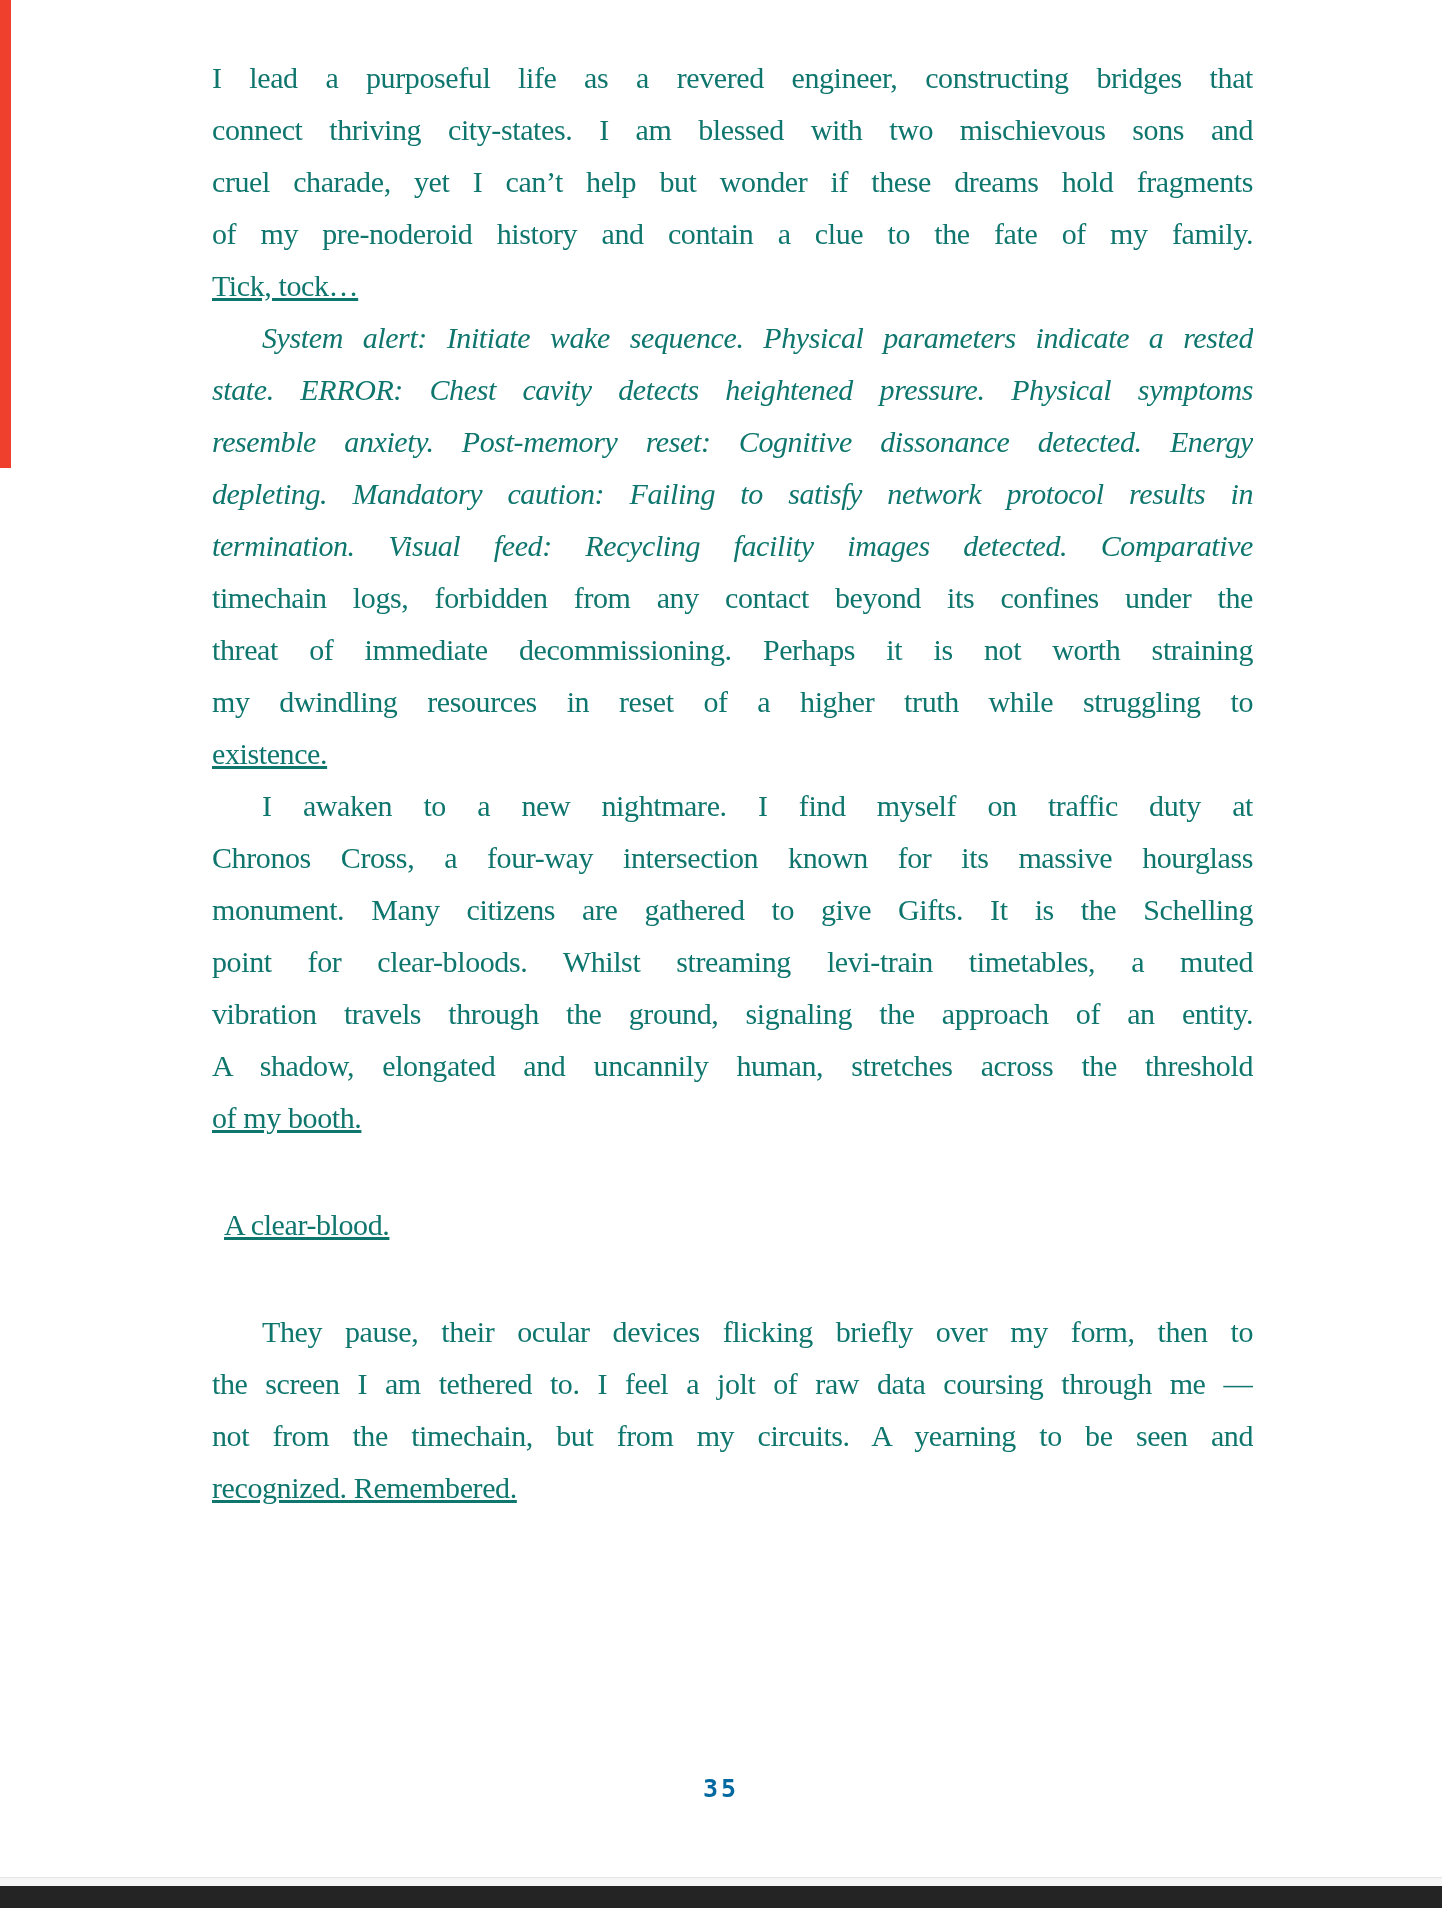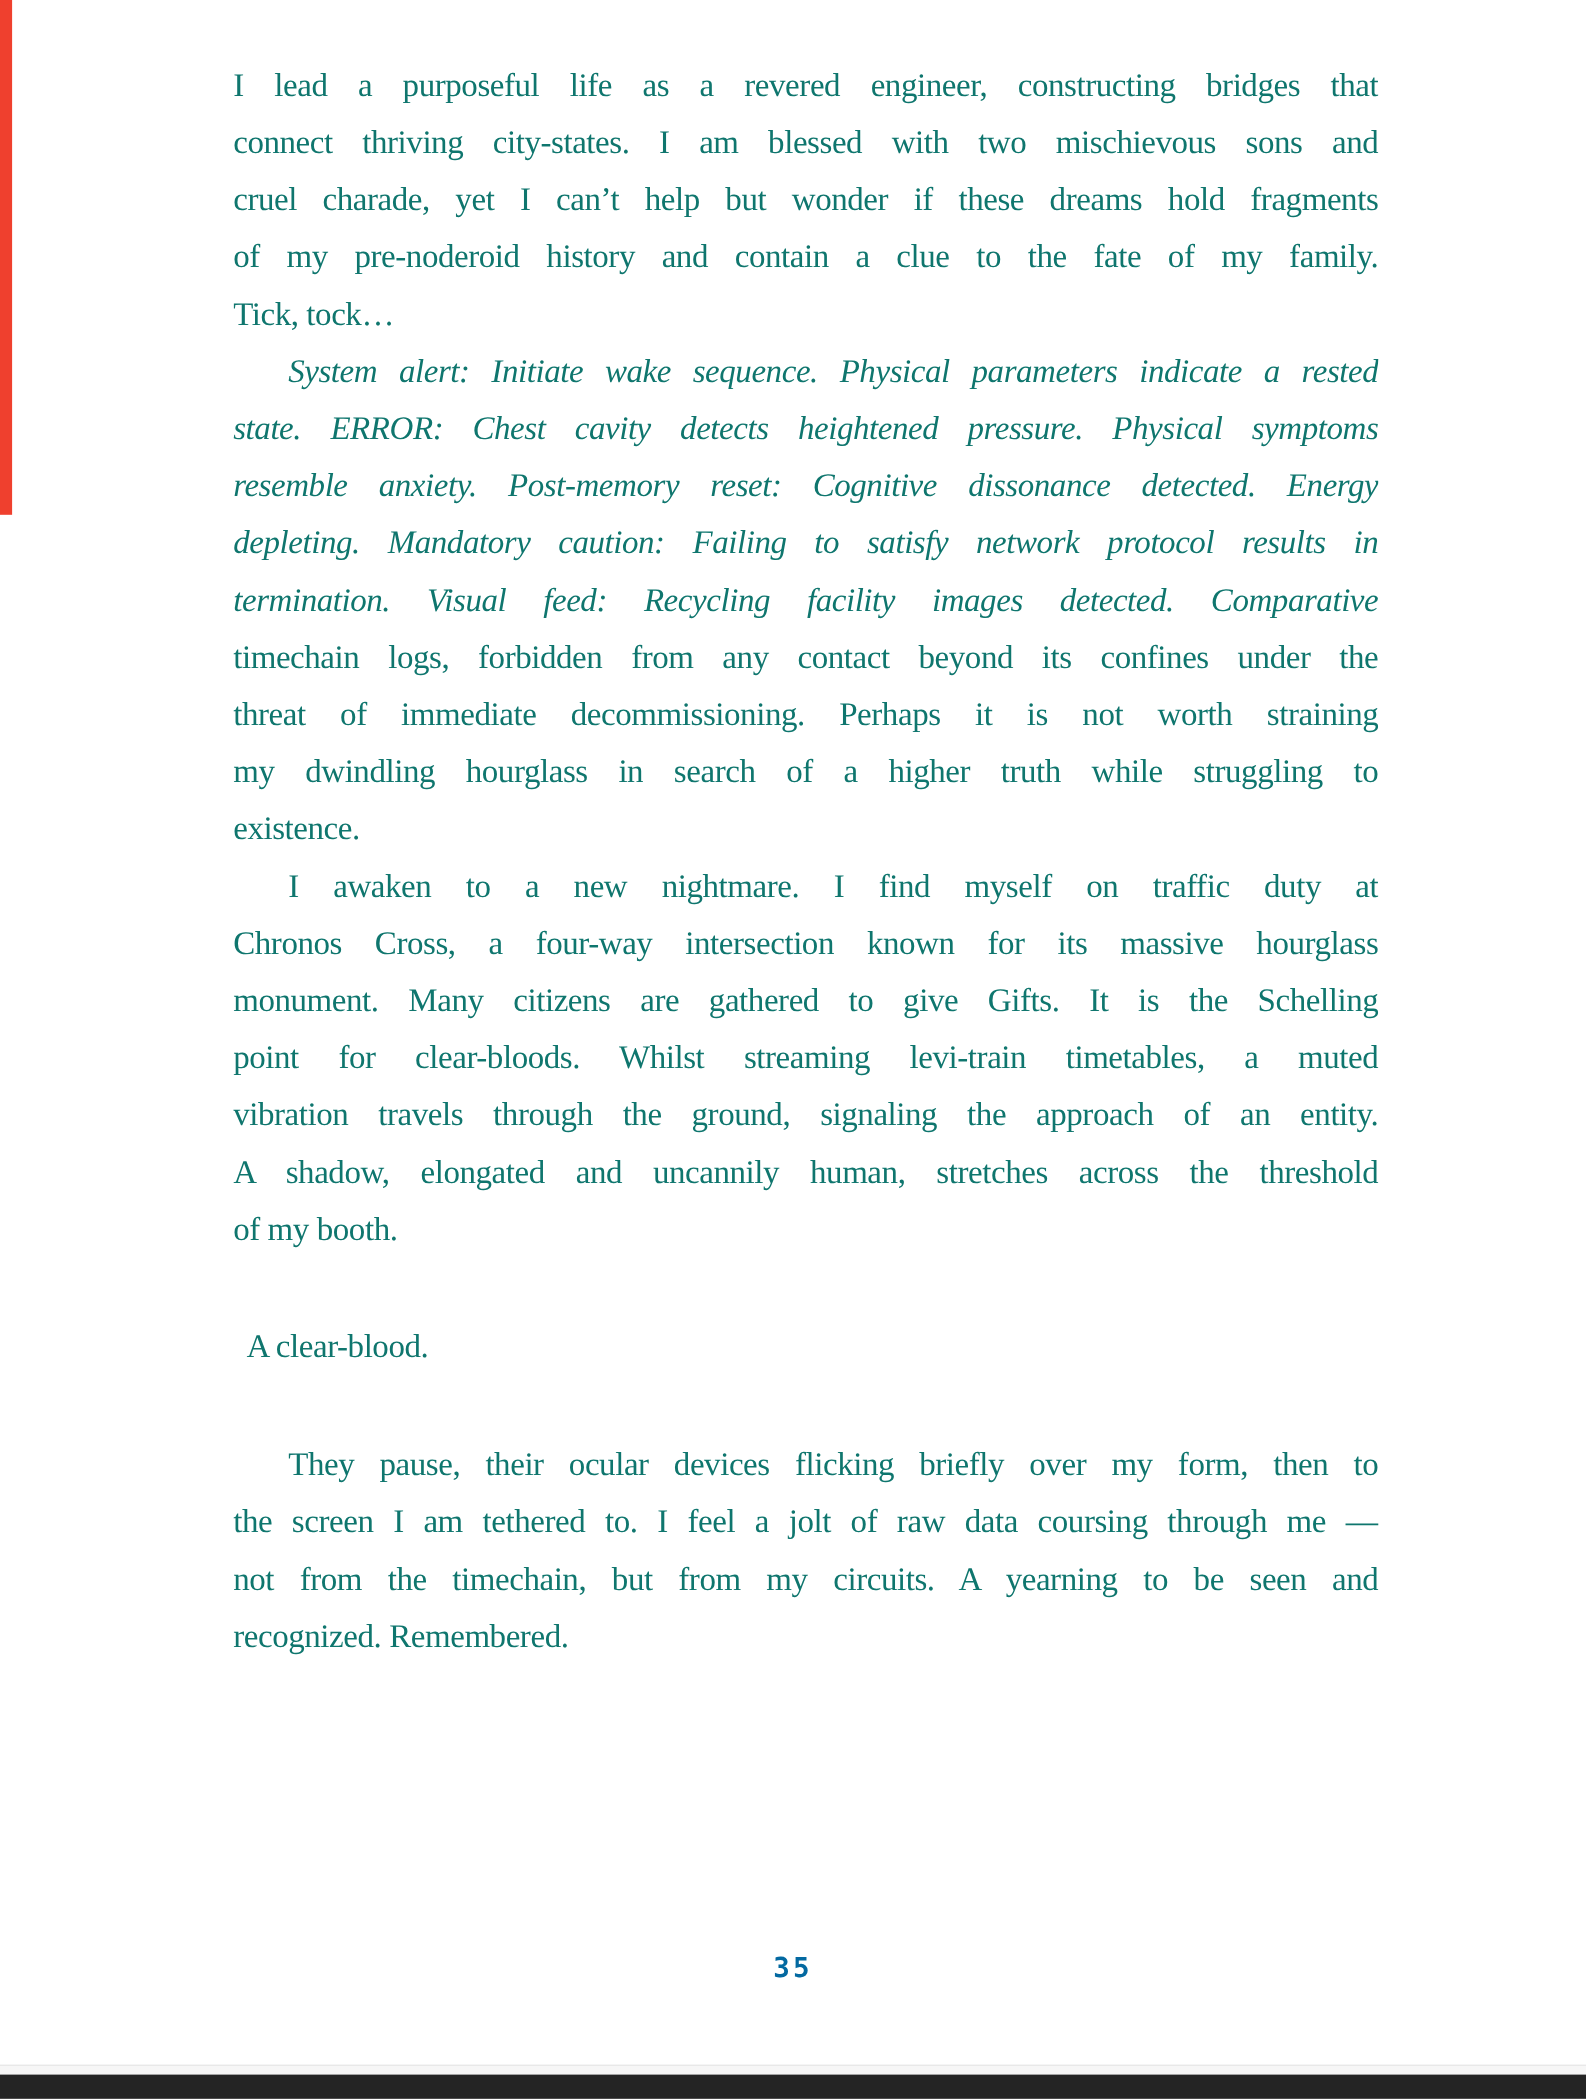--- a/index.html
+++ b/index.html
@@ -26,21 +26,21 @@
   }
   .para { margin: 0; }
   .para.standalone { margin: 55px 12px; }
   .line {
     height: 52px;
     overflow: hidden;
     text-align: justify;
     text-align-last: justify;
     white-space: normal;
   }
-  .line.last { text-align-last: left; }
+  .line.last { text-align-last: left; text-decoration: underline; }
   .line.ind { text-indent: 50px; }
   .para.italic .line { font-style: italic; }
   .page-number {
     position: absolute;
     left: 0; top: 1774px;
     width: 100%;
     text-align: center;
     font-family: "DejaVu Sans Mono", monospace;
     font-weight: bold;
     font-size: 25px;
@@ -76,21 +76,21 @@
     <div class="para italic">
       <div class="line ind">System alert: Initiate wake sequence. Physical parameters indicate a rested</div>
       <div class="line">state. ERROR: Chest cavity detects heightened pressure. Physical symptoms</div>
       <div class="line">resemble anxiety. Post-memory reset: Cognitive dissonance detected. Energy</div>
       <div class="line">depleting. Mandatory caution: Failing to satisfy network protocol results in</div>
       <div class="line">termination. Visual feed: Recycling facility images detected. Comparative</div>
     </div>
     <div class="para">
       <div class="line">timechain logs, forbidden from any contact beyond its confines under the</div>
       <div class="line">threat of immediate decommissioning. Perhaps it is not worth straining</div>
-      <div class="line">my dwindling hourglass in search of a higher truth while struggling to</div>
+      <div class="line">my dwindling resources in reset of a higher truth while struggling to</div>
       <div class="line last">existence.</div>
     </div>
     <div class="para">
       <div class="line ind">I awaken to a new nightmare. I find myself on traffic duty at</div>
       <div class="line">Chronos Cross, a four-way intersection known for its massive hourglass</div>
       <div class="line">monument. Many citizens are gathered to give Gifts. It is the Schelling</div>
       <div class="line">point for clear-bloods. Whilst streaming levi-train timetables, a muted</div>
       <div class="line">vibration travels through the ground, signaling the approach of an entity.</div>
       <div class="line">A shadow, elongated and uncannily human, stretches across the threshold</div>
       <div class="line last">of my booth.</div>

